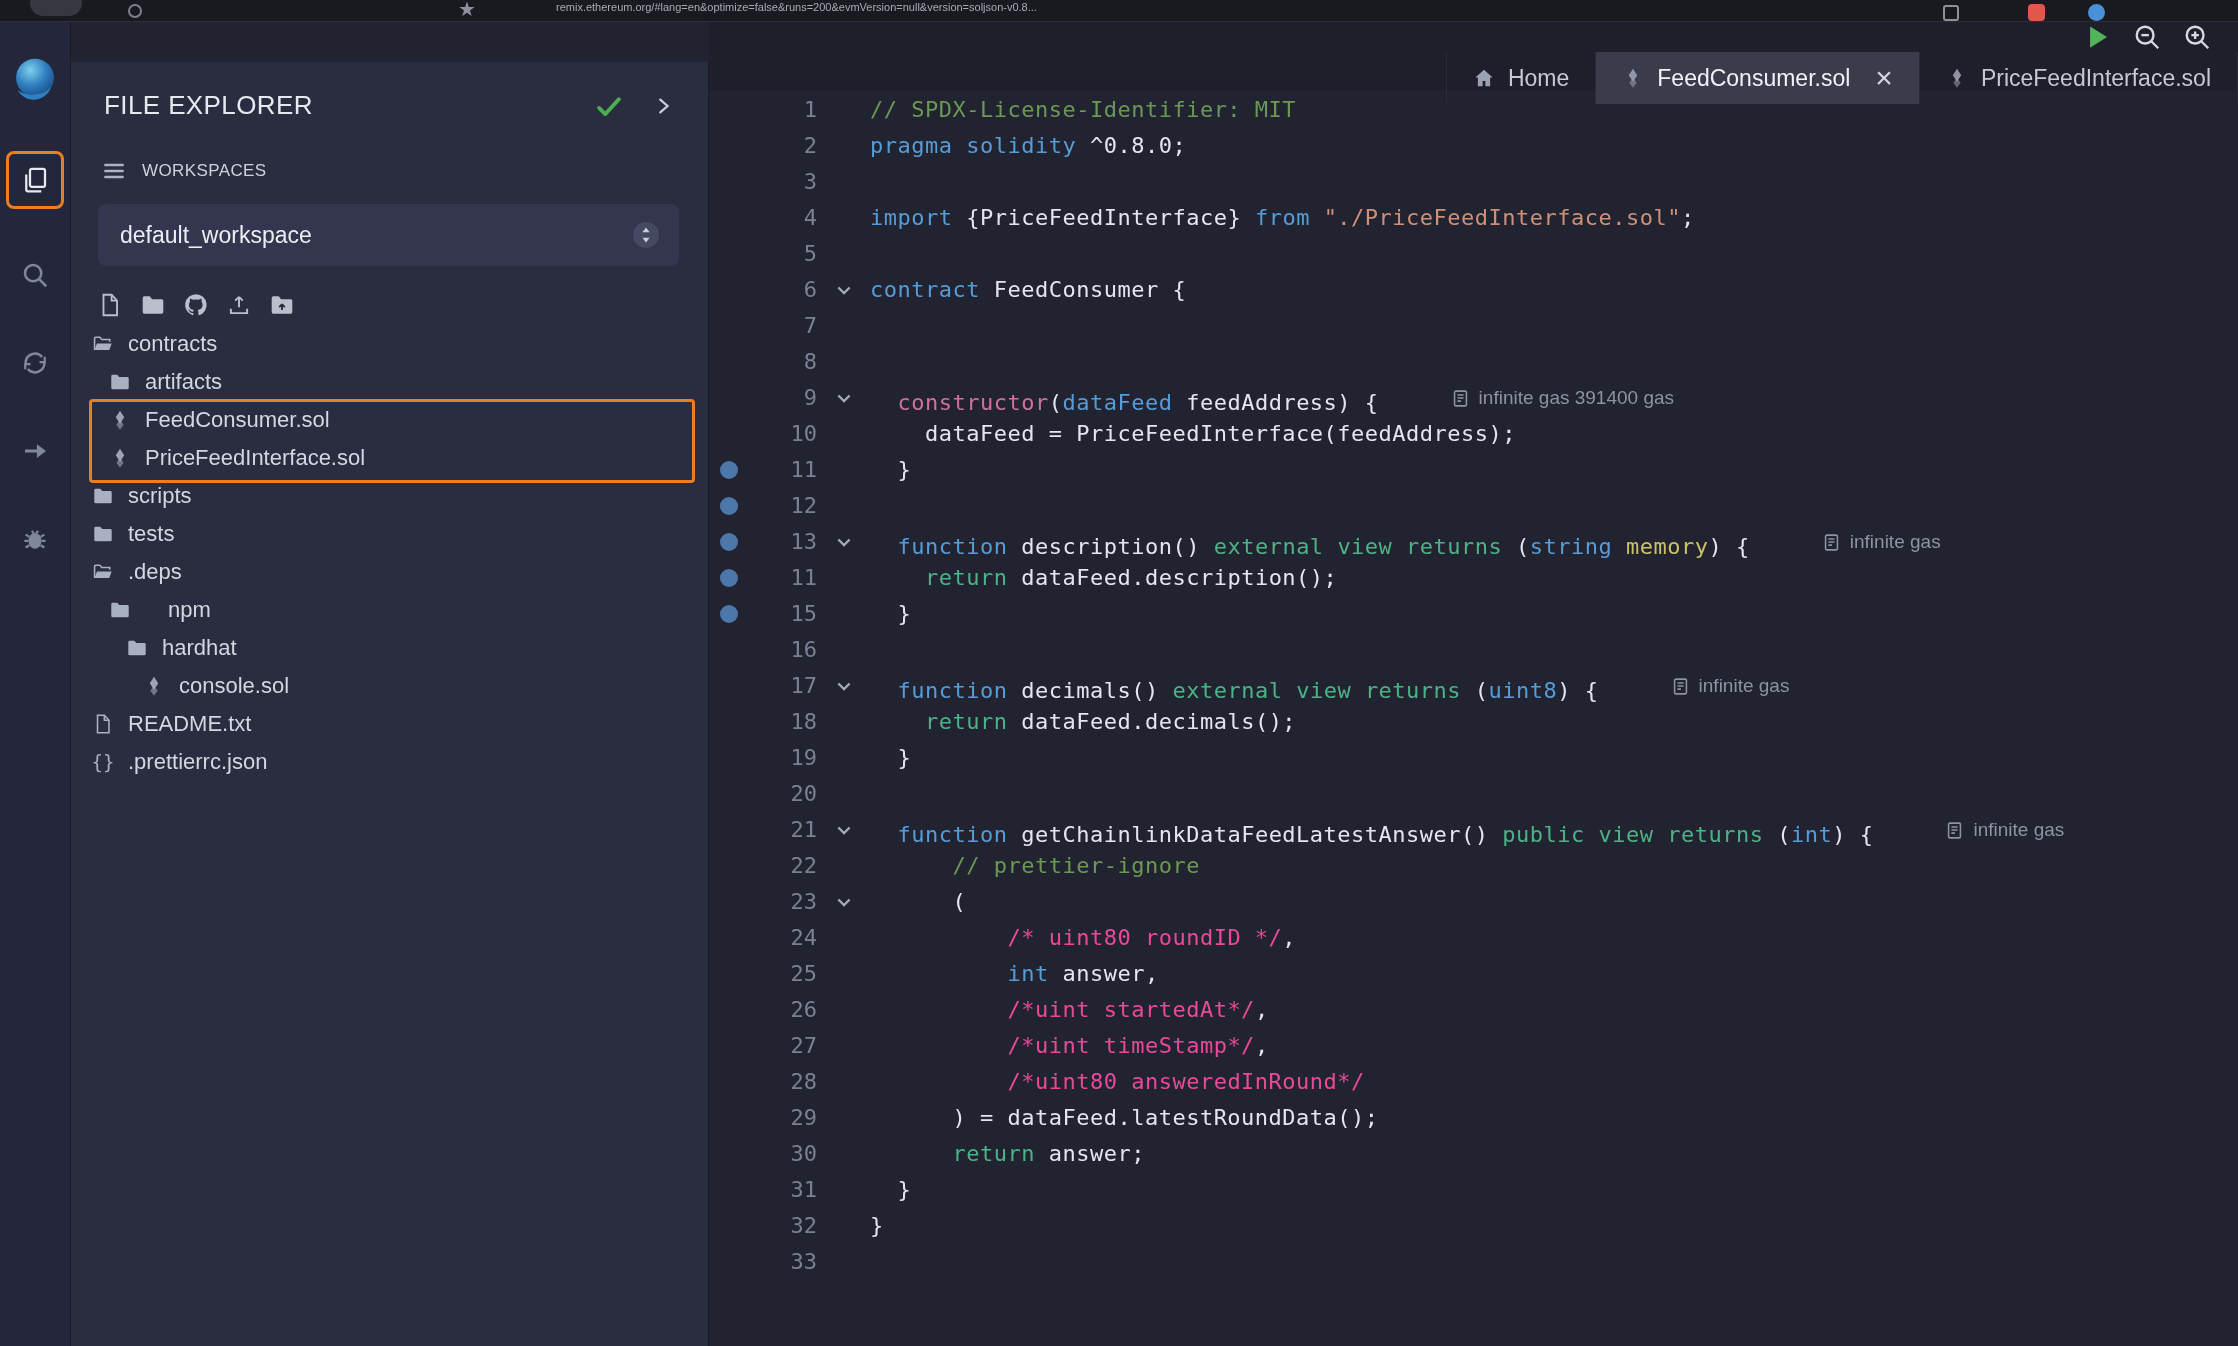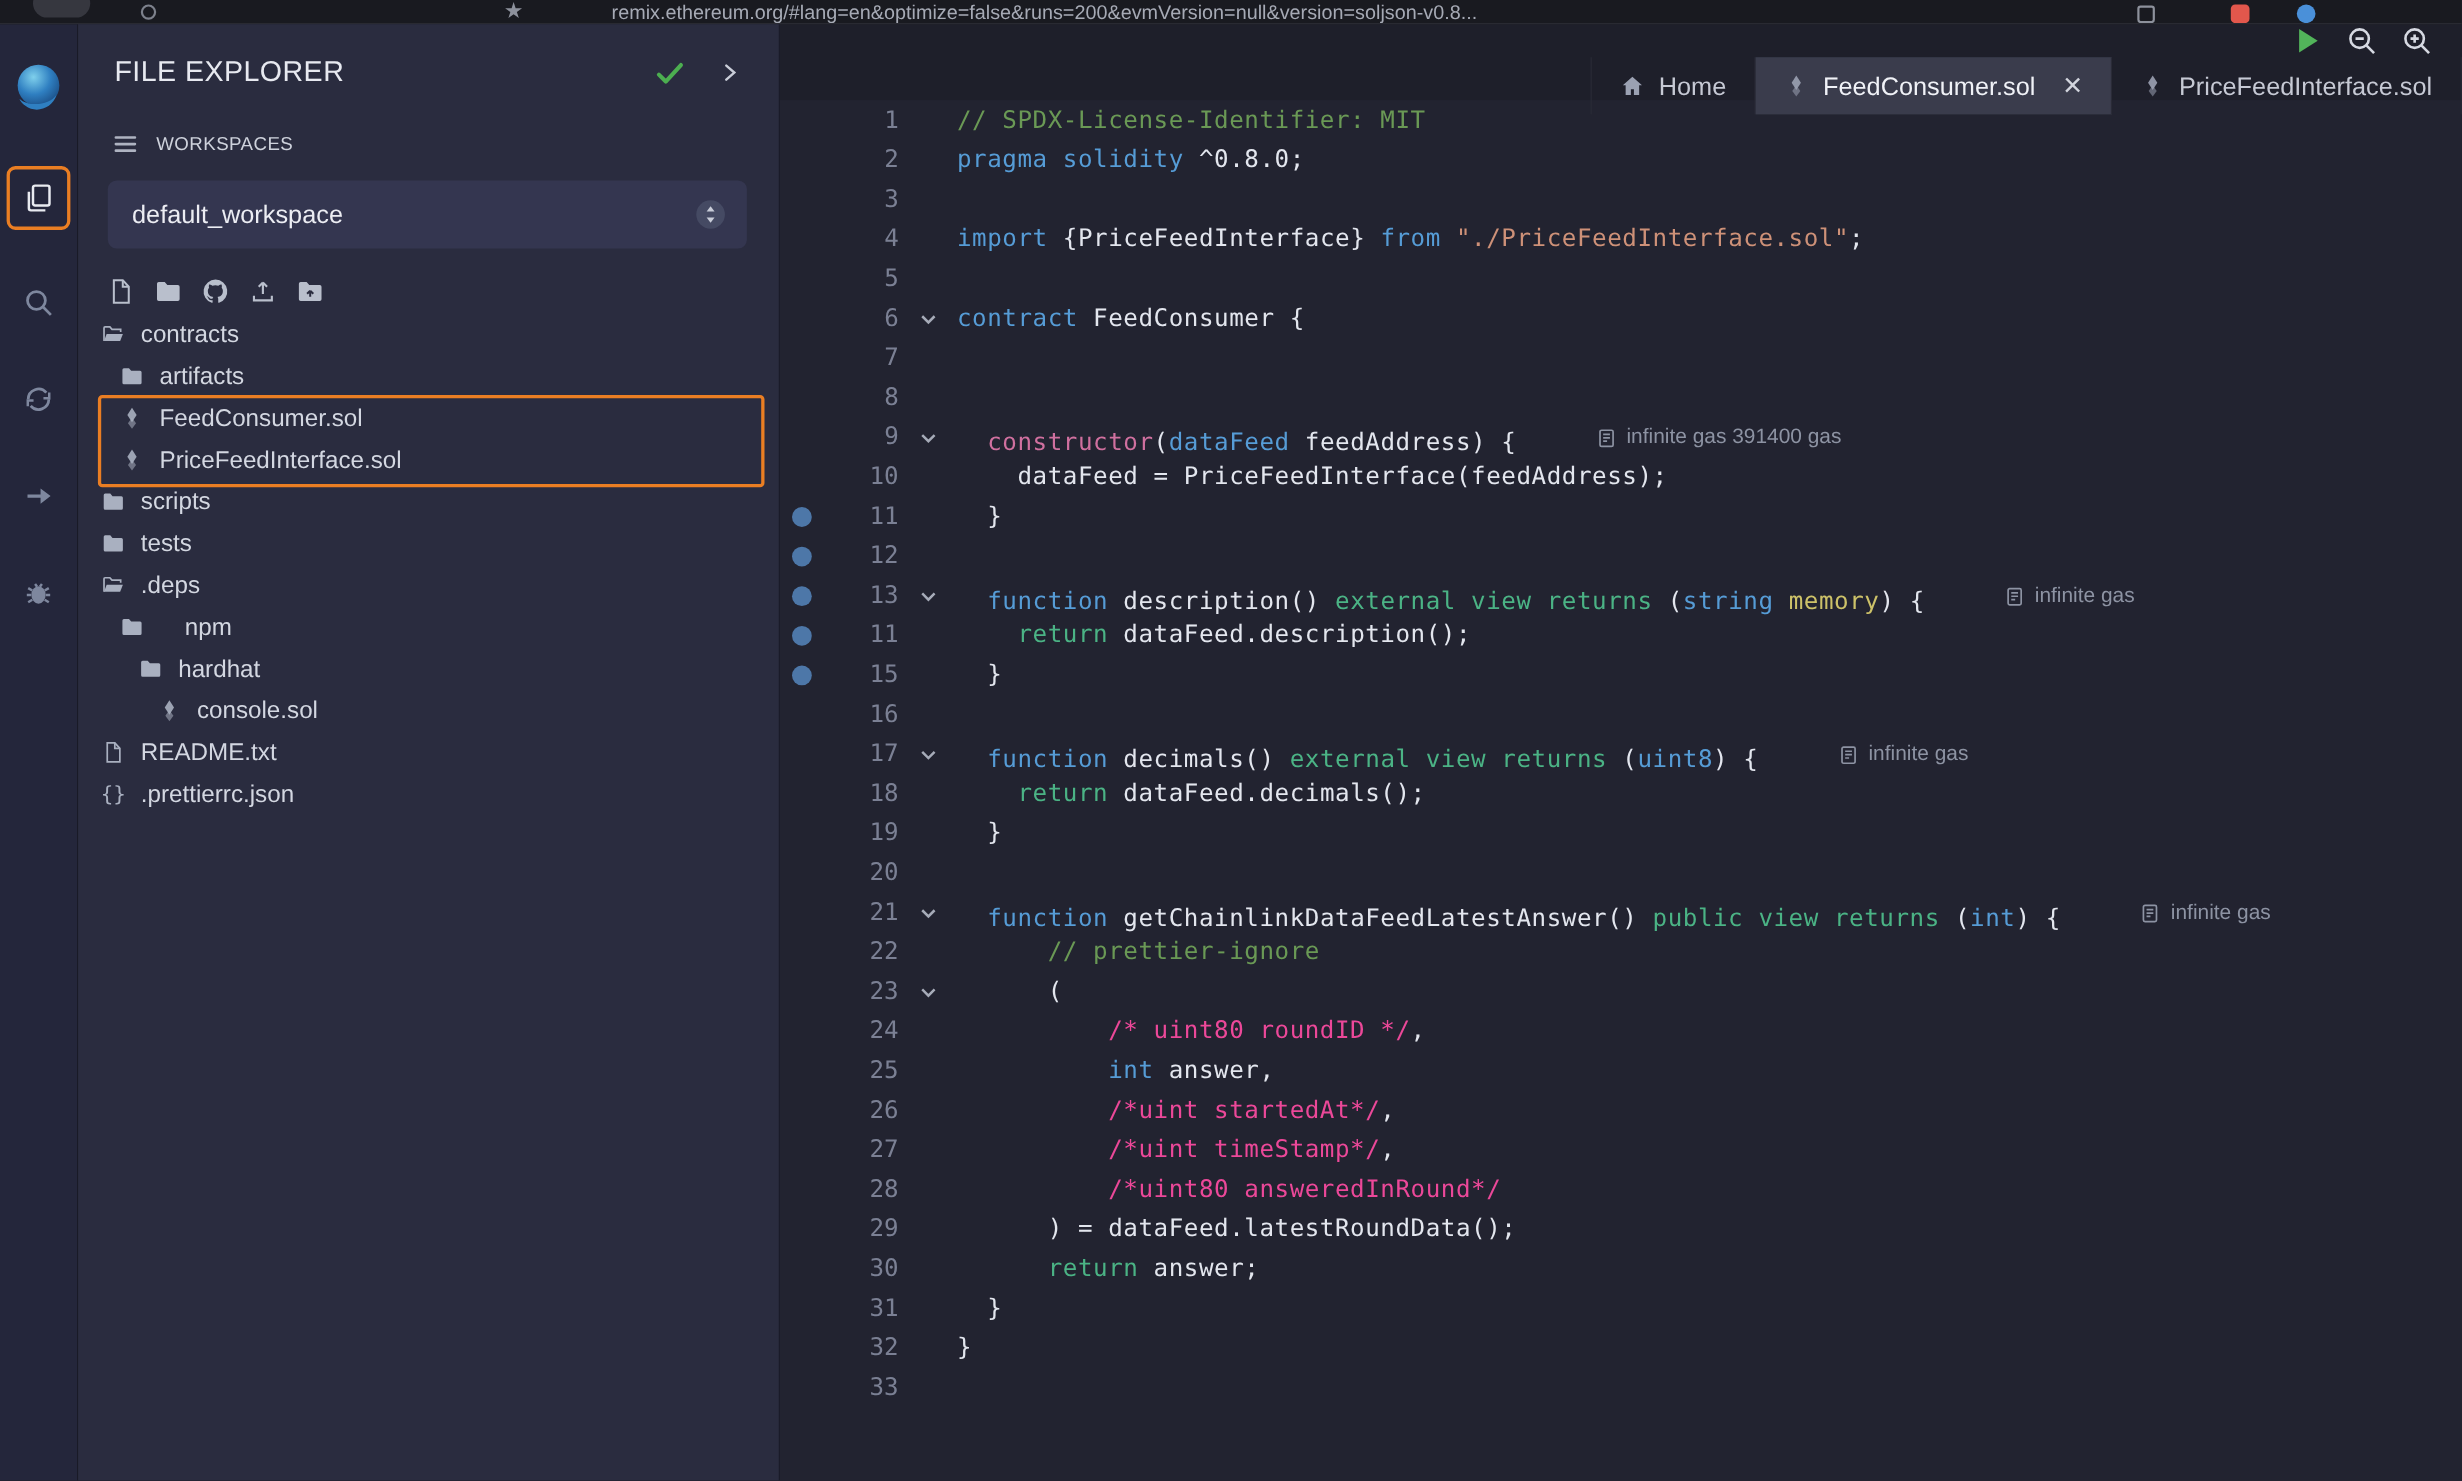--- a/index.html
+++ b/index.html
@@ -9,41 +9,41 @@
     background:#222330;
     font-family:"Liberation Sans", sans-serif;
     -webkit-font-smoothing:antialiased;
   }
 
   
   .browser-strip { height:22px; background:#191a20; border-bottom:1px solid #2c2d35; position:relative; overflow:hidden; }
   .b-pill   { position:absolute; left:30px;  top:-10px; width:52px; height:26px; border-radius:13px; background:#36373f; }
   .b-circle { position:absolute; left:128px; top:4px;  width:14px; height:14px; border:2px solid #7d818c; border-radius:50%; }
   .b-star   { position:absolute; left:458px; top:-3px; color:#8d919c; font-size:20px; }
-  .b-url    { position:absolute; left:556px; top:1px;  color:#a6aab5; font-size:18px; white-space:nowrap; }
+  .b-url    { position:absolute; left:556px; top:1px;  color:#a6aab5; font-size:11px; white-space:nowrap; }
   .b-ic-doc    { position:absolute; left:1943px; top:5px; width:16px; height:16px; border:2px solid #8d919c; border-radius:3px; }
   .b-ic-shield { position:absolute; left:2028px; top:4px; width:17px; height:17px; background:#e2574c; border-radius:4px; }
   .b-ic-blue   { position:absolute; left:2088px; top:4px; width:17px; height:17px; background:#4a90d9; border-radius:50%; }
 
   
   .app { display:flex; height:1324px; }
 
   
   .activity-bar { width:71px; min-width:71px; background:#24263b; border-right:1px solid #191a27;
     display:flex; flex-direction:column; align-items:center; padding-top:33px; }
   .remix-logo { width:52px; height:52px; margin-bottom:44px; }
   .remix-logo svg { width:52px; height:52px; }
   .ab-item { width:44px; height:44px; margin-bottom:44px; display:flex; align-items:center; justify-content:center; color:#7e879e; }
   .ab-item svg { width:30px; height:30px; }
   .ab-active { width:58px; height:58px; border:3px solid #ea7e23; border-radius:8px; margin-bottom:44px;
     display:flex; align-items:center; justify-content:center; color:#e8eaf0; }
   .ab-active svg { width:30px; height:30px; }
 
   
-  .explorer { width:638px; min-width:638px; background:#2a2c3f; border-right:1px solid #191a27; position:relative; }
+  .explorer { width:638px; min-width:638px; background:#2a2c3f; border-right:1px solid #191a27; position:relative;margin-top:40px; }
   .ex-header { position:absolute; top:28px; left:33px; right:34px; display:flex; align-items:center; }
   .ex-title { font-size:26px; color:#e7e9f0; letter-spacing:.4px; flex:1; }
   .ex-check { width:30px; height:30px; margin-right:28px; }
   .ex-check svg { width:30px; height:30px; }
   .ex-chev { width:22px; height:22px; color:#c9cdd8; }
   .ex-chev svg { width:22px; height:22px; }
   .ex-ws { position:absolute; top:96px; left:30px; display:flex; align-items:center; gap:15px; }
   .ws-menu { width:26px; height:26px; color:#aeb3c1; }
   .ws-menu svg { width:26px; height:26px; }
   .ws-label { font-size:17px; color:#ced2dc; letter-spacing:.4px; }

